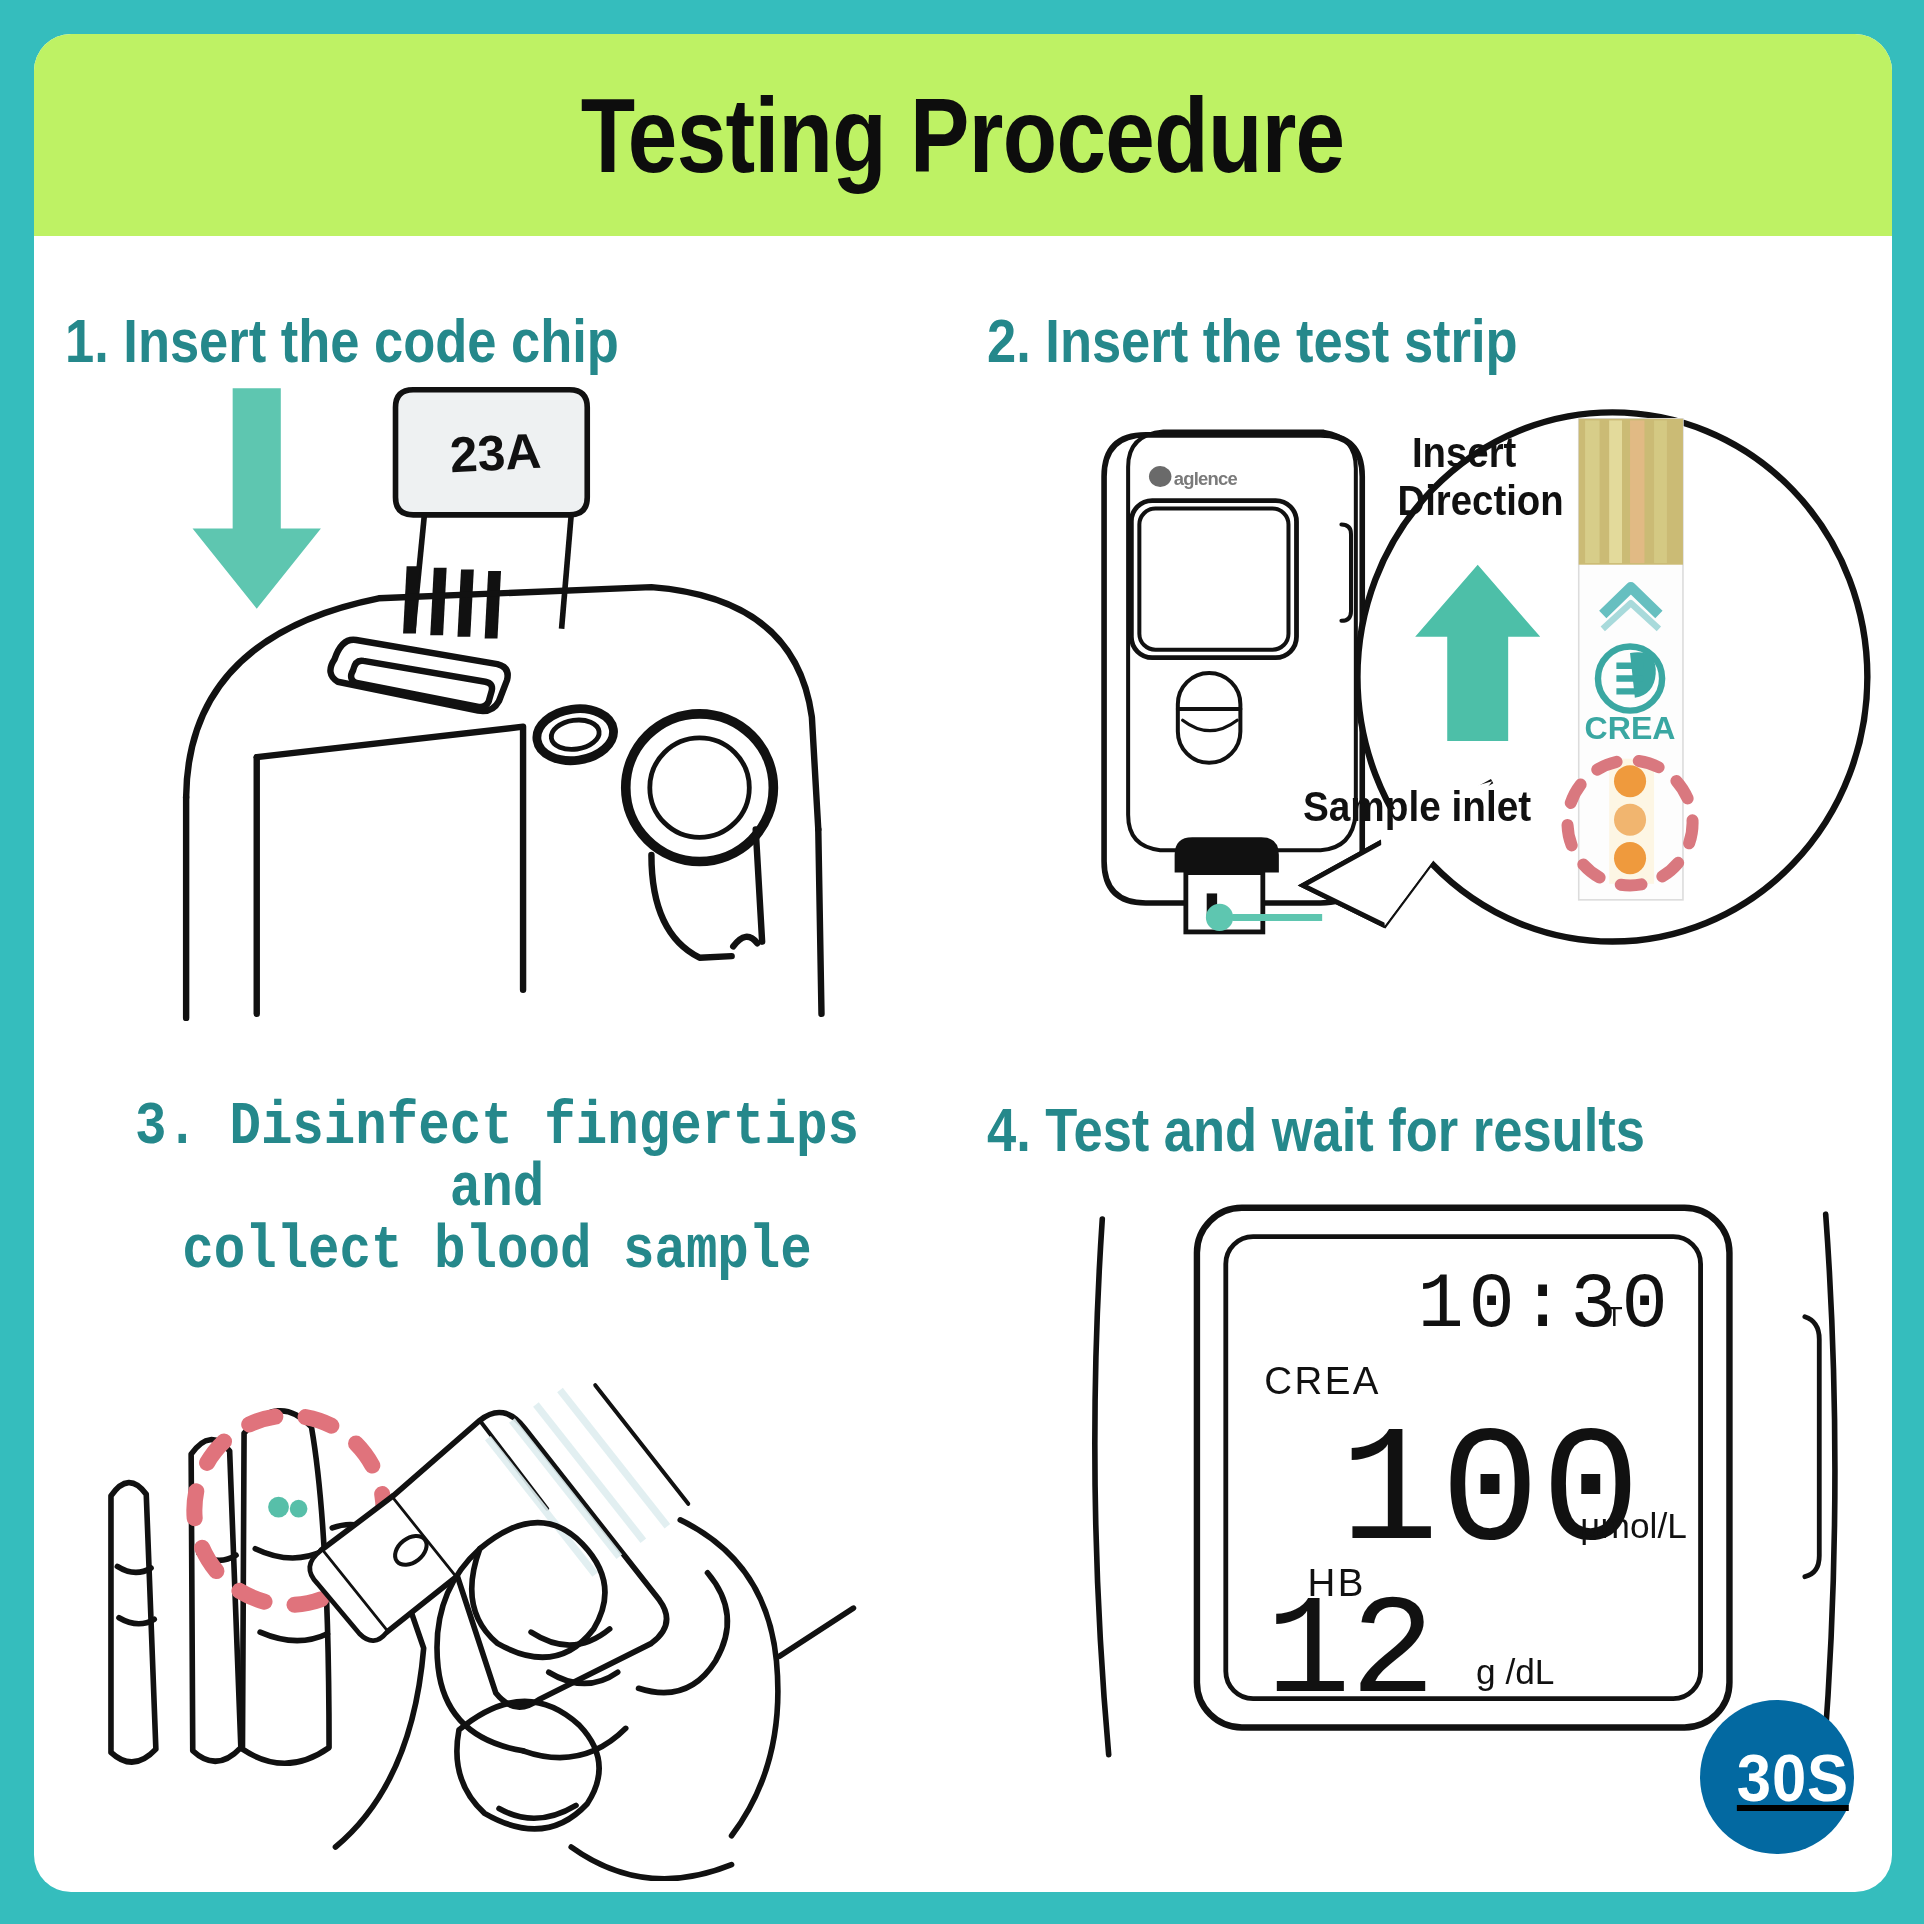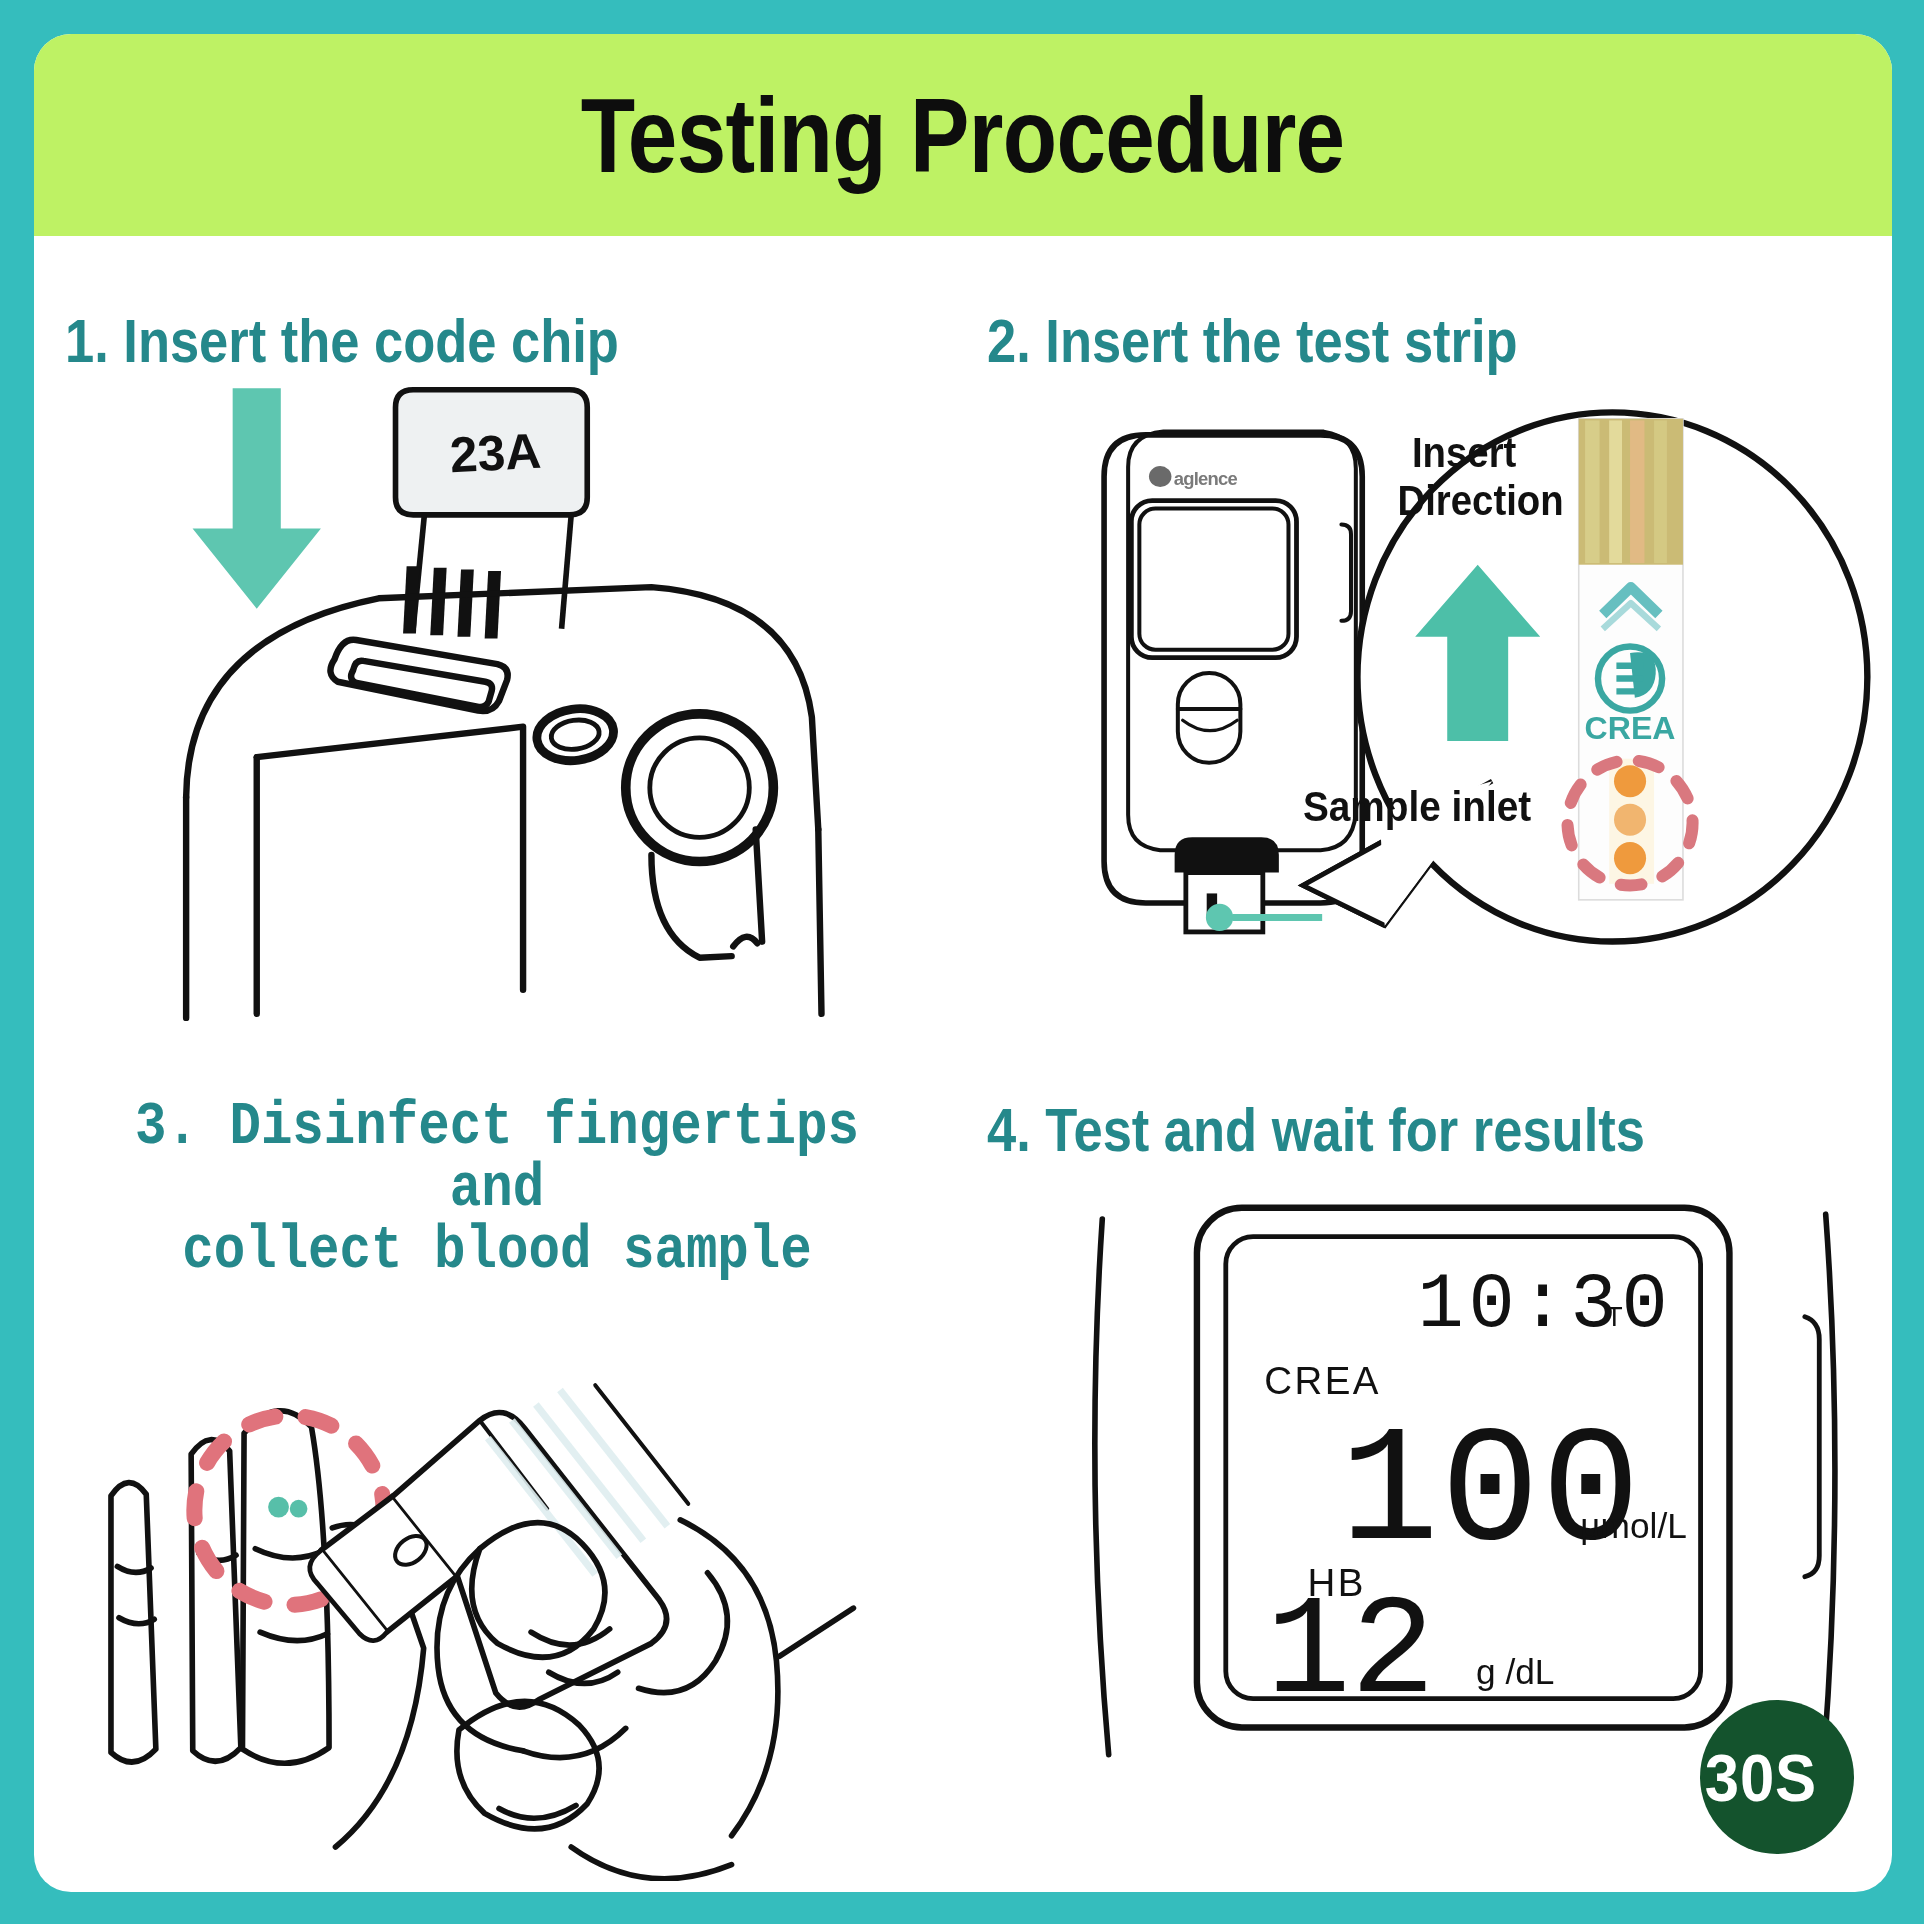--- a/index.html
+++ b/index.html
@@ -57,22 +57,22 @@
   .art{position:absolute;}
   .art-1{left:104px;top:144px;width:722px;height:642px;}
   .art-2{left:16px;top:128px;width:906px;height:666px;}
   .art-3{left:0px;top:217px;width:898px;height:626px;}
   .art-4{left:104px;top:160px;width:802px;height:690px;}
 
   .badge30{
     position:absolute;
     right:38px;bottom:37px;
     width:154px;height:154px;border-radius:50%;
-    background:#14532d;
-    display:flex;align-items:center;justify-content:flex-start;
+    background:#0369a1;
+    display:flex;align-items:center;justify-content:flex-end;text-decoration:underline;
   }
   .badge30 span{
     color:#ffffff;font-size:67px;font-weight:bold;
     transform:scaleX(0.92);letter-spacing:0.8px;
   }
   svg{display:block;}
   .lbl{font-family:"Liberation Sans",sans-serif;font-weight:bold;fill:#111;}
 </style>
 </head>
 <body>

